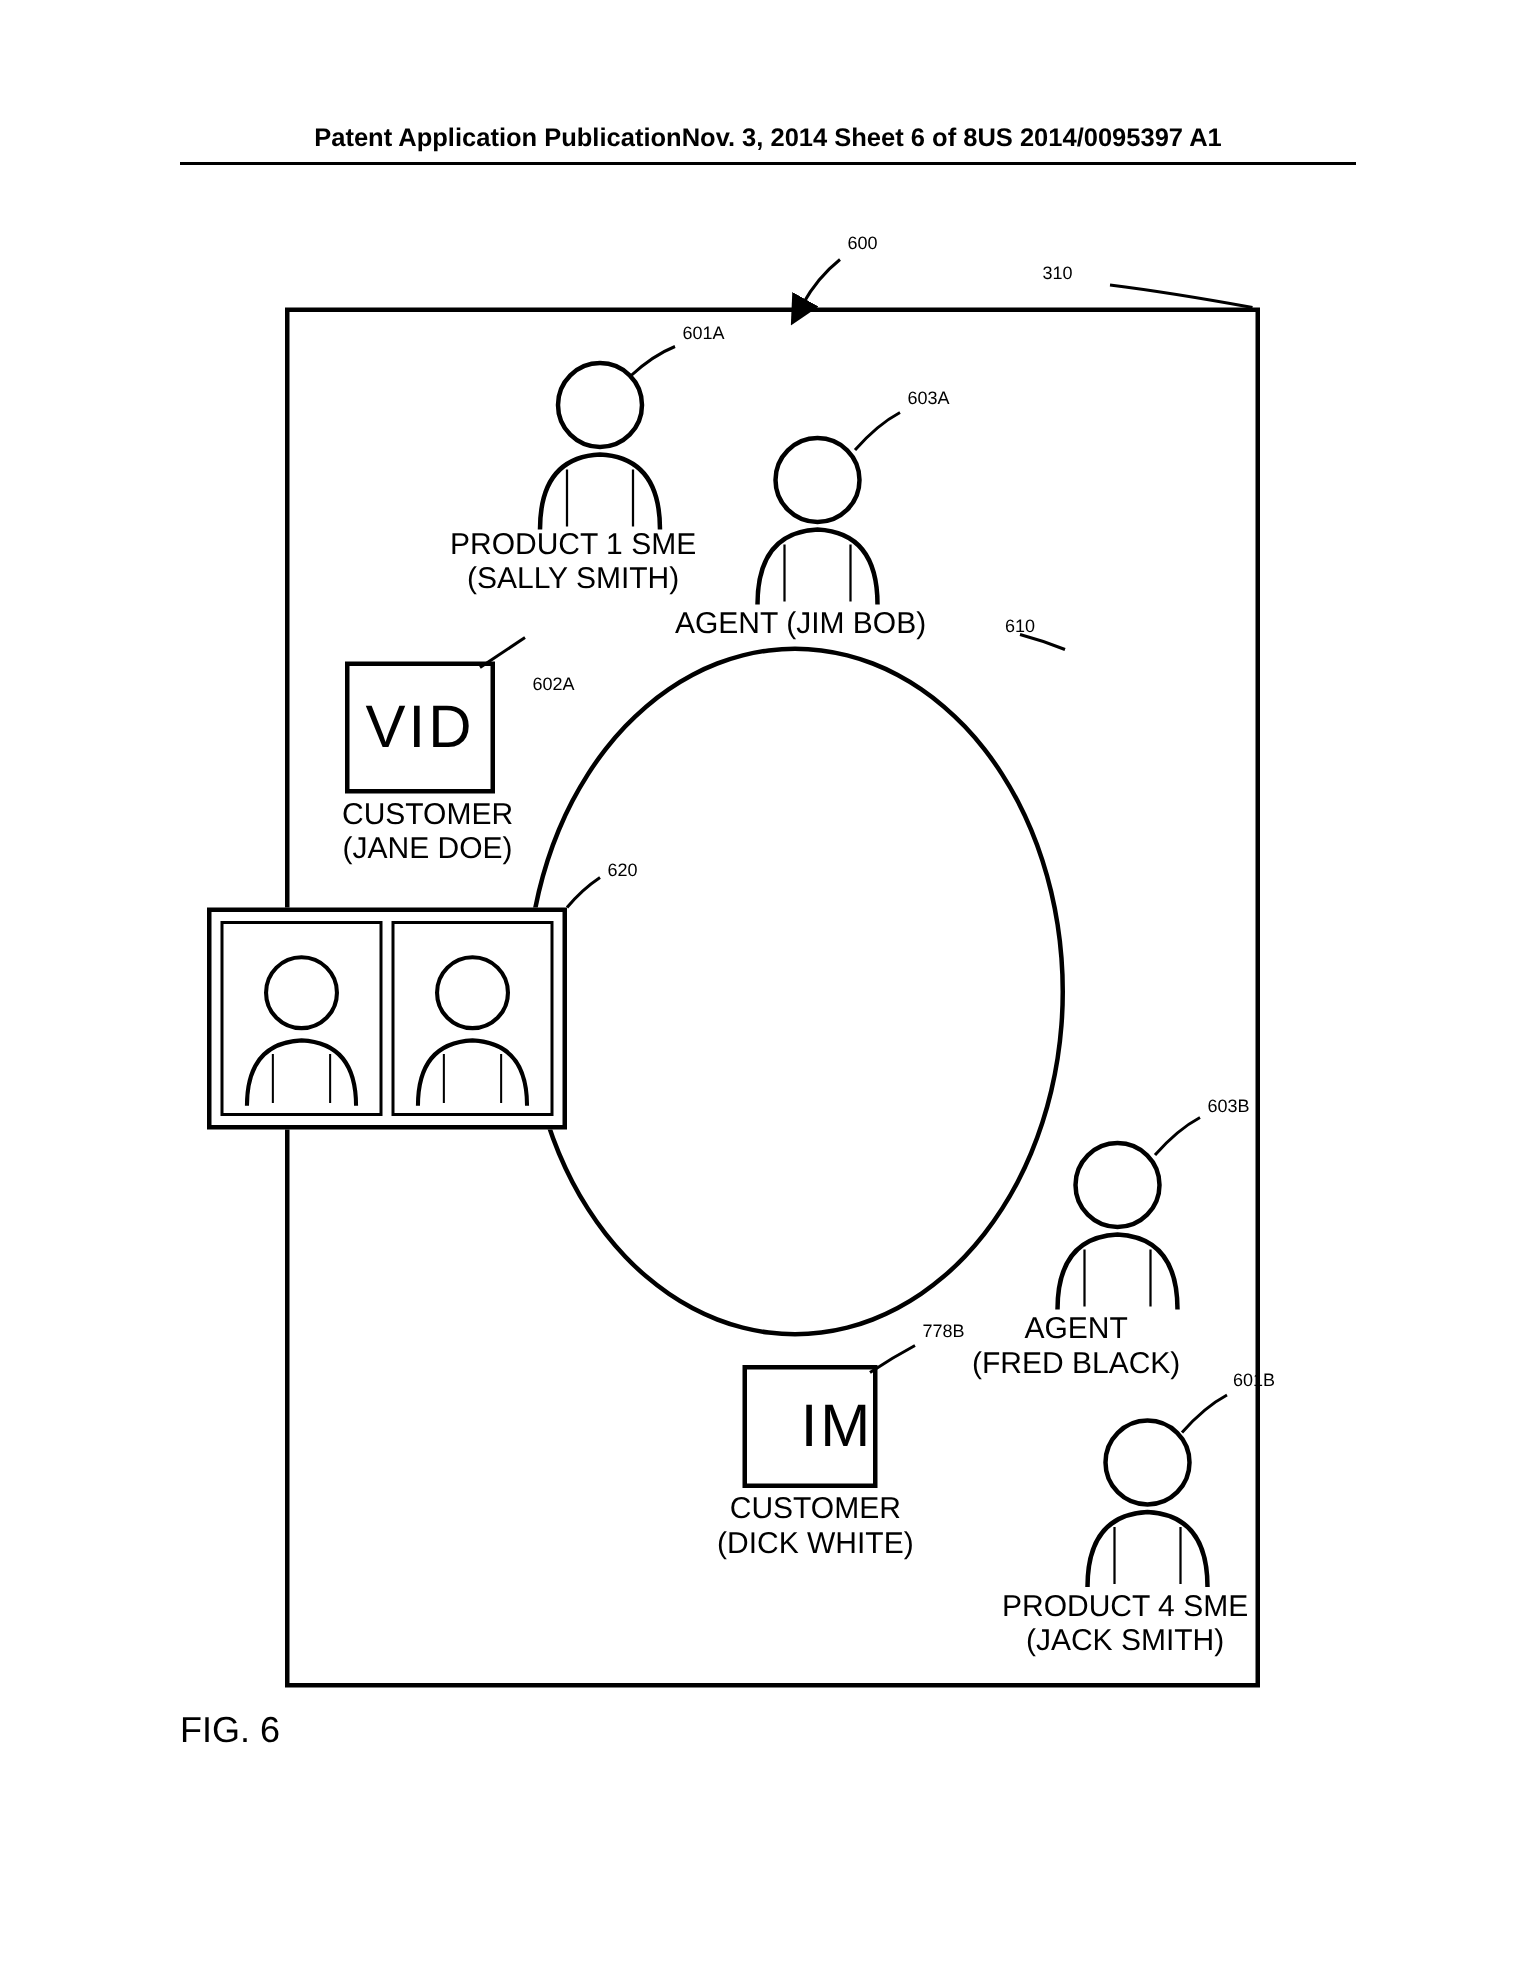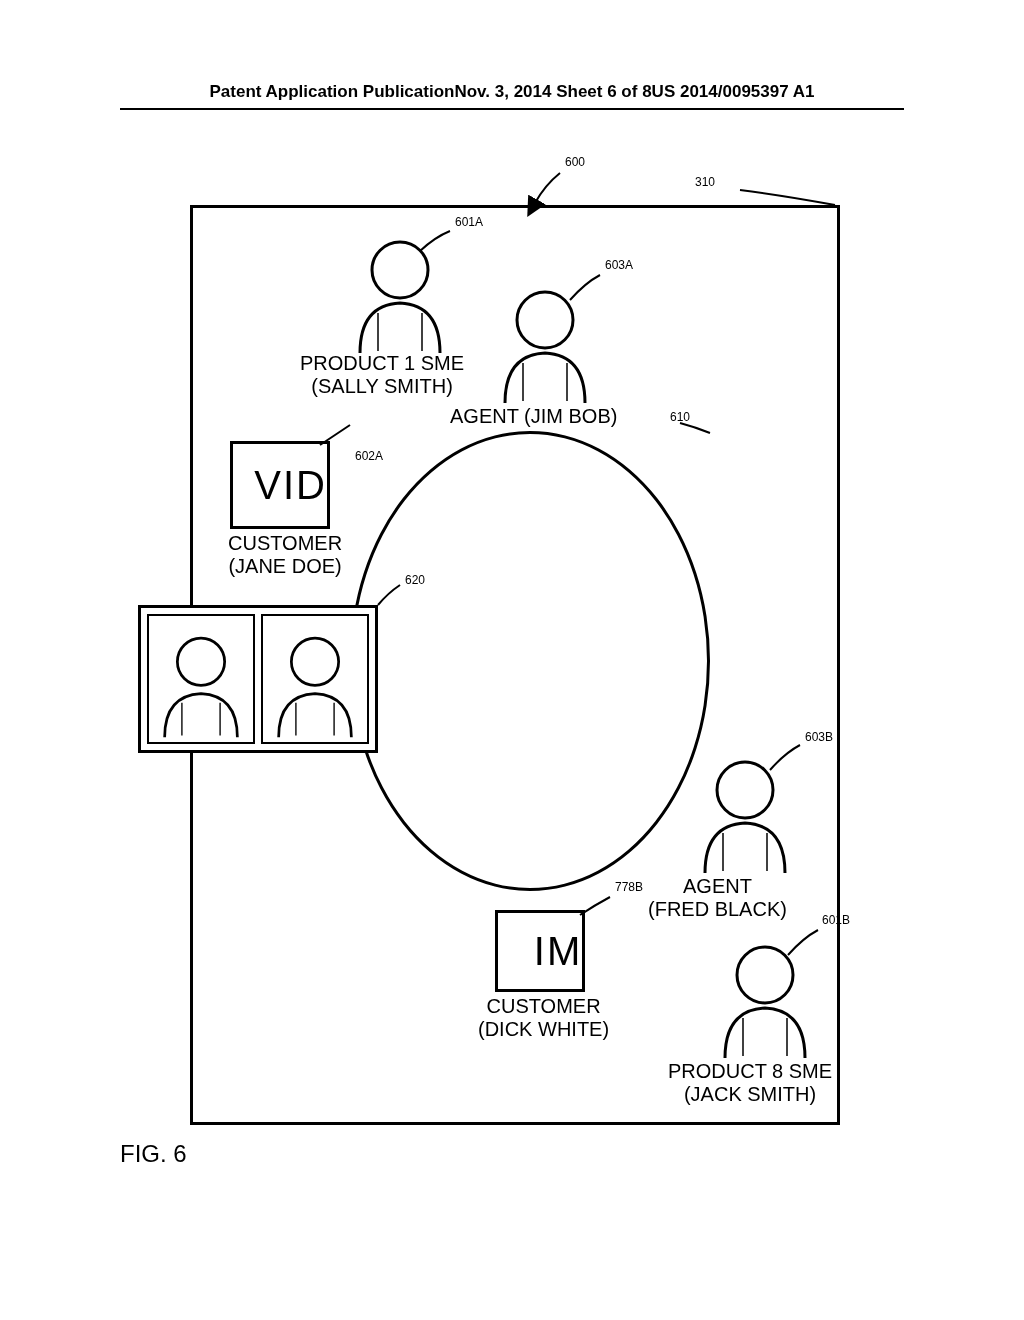--- a/index.html
+++ b/index.html
@@ -172,21 +172,21 @@
 (SALLY SMITH)</div>
 
   <svg class="person" style="top:130px; left:370px;" width="110" height="120" viewBox="0 0 110 120">
     <circle cx="55" cy="35" r="28" stroke="#000" stroke-width="3" fill="#fff"></circle>
     <path d="M15 118 Q15 70 55 68 Q95 70 95 118" stroke="#000" stroke-width="3" fill="#fff"></path>
     <path d="M33 78 Q33 98 33 116" stroke="#000" stroke-width="1.5" fill="none"></path>
     <path d="M77 78 Q77 98 77 116" stroke="#000" stroke-width="1.5" fill="none"></path>
   </svg>
   <div class="lbl" style="top:250px; left:330px;">AGENT (JIM BOB)</div>
 
-  <div class="mediabox" style="top:286px; left:110px; width:100px; height:88px;justify-content:flex-end;">
+  <div class="mediabox" style="top:286px; left:110px; width:100px; height:88px;">
     <span>VID</span>
   </div>
   <div class="lbl" style="top:377px; left:108px;">CUSTOMER
 (JANE DOE)</div>
 
   <div class="panel" style="top:450px; left:18px;">
     <div class="panel-cell">
       <svg width="100" height="115" viewBox="0 0 110 120">
         <circle cx="55" cy="35" r="26" stroke="#000" stroke-width="3" fill="#fff"></circle>
         <path d="M15 118 Q15 72 55 70 Q95 72 95 118" stroke="#000" stroke-width="3" fill="#fff"></path>
@@ -218,17 +218,17 @@
   </div>
   <div class="lbl" style="top:840px; left:358px;">CUSTOMER
 (DICK WHITE)</div>
 
   <svg class="person" style="top:785px; left:590px;" width="110" height="120" viewBox="0 0 110 120">
     <circle cx="55" cy="35" r="28" stroke="#000" stroke-width="3" fill="#fff"></circle>
     <path d="M15 118 Q15 70 55 68 Q95 70 95 118" stroke="#000" stroke-width="3" fill="#fff"></path>
     <path d="M33 78 Q33 98 33 116" stroke="#000" stroke-width="1.5" fill="none"></path>
     <path d="M77 78 Q77 98 77 116" stroke="#000" stroke-width="1.5" fill="none"></path>
   </svg>
-  <div class="lbl" style="top:905px; left:548px;">PRODUCT 8 SME
+  <div class="lbl" style="top:905px; left:548px;">PRODUCT 4 SME
 (JACK SMITH)</div>
 
   <div class="fig-caption" style="top:985px;">FIG. 6</div>
 </div>
 
 </body></html>

